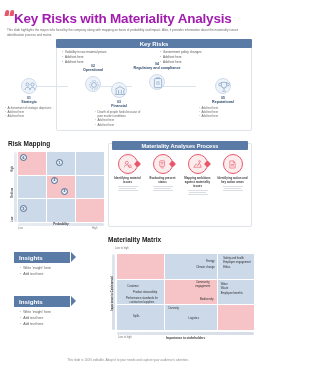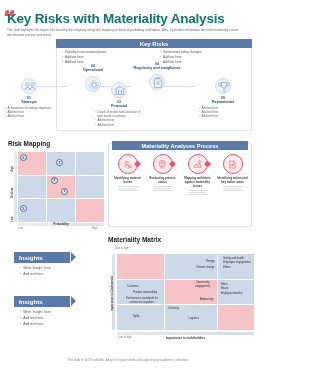--- a/index.html
+++ b/index.html
@@ -9,22 +9,22 @@
     font-family: "Liberation Sans", sans-serif;
     overflow: hidden;
   }
   .slide { position: relative; width: 256px; height: 370px; background: #fff; padding: 0; }
 
   
   .logo { position: absolute; left: 5px; top: 2px; width: 12px; height: 8px; }
   .logo i { display:inline-block; width:4px; height:6px; background:#e8566c; border-radius:2px 2px 0 0; transform:skewX(-8deg); margin-right:1px;}
   .logo i:nth-child(2){ background:#e8566c; }
   .page-title {
-    position:absolute; left:7px; top:11px;
-    font-size: 13.5px; font-weight: bold; color: #0f766e; letter-spacing:-.2px;
+    position:absolute; left:14px; top:11px;
+    font-size: 13.5px; font-weight: bold; color: #a21caf; letter-spacing:-.2px;
   }
   .subtitle {
     position:absolute; left:7px; top:28px; width:240px;
     font-size:3.1px; line-height:1.5; color:#6d6d6d;
   }
 
   
   .kr-panel {
     position:absolute; left:56px; top:39px; width:196px; height:92px;
     background:#fff; border:0.5px solid #dfe3ea; border-radius:2px;

